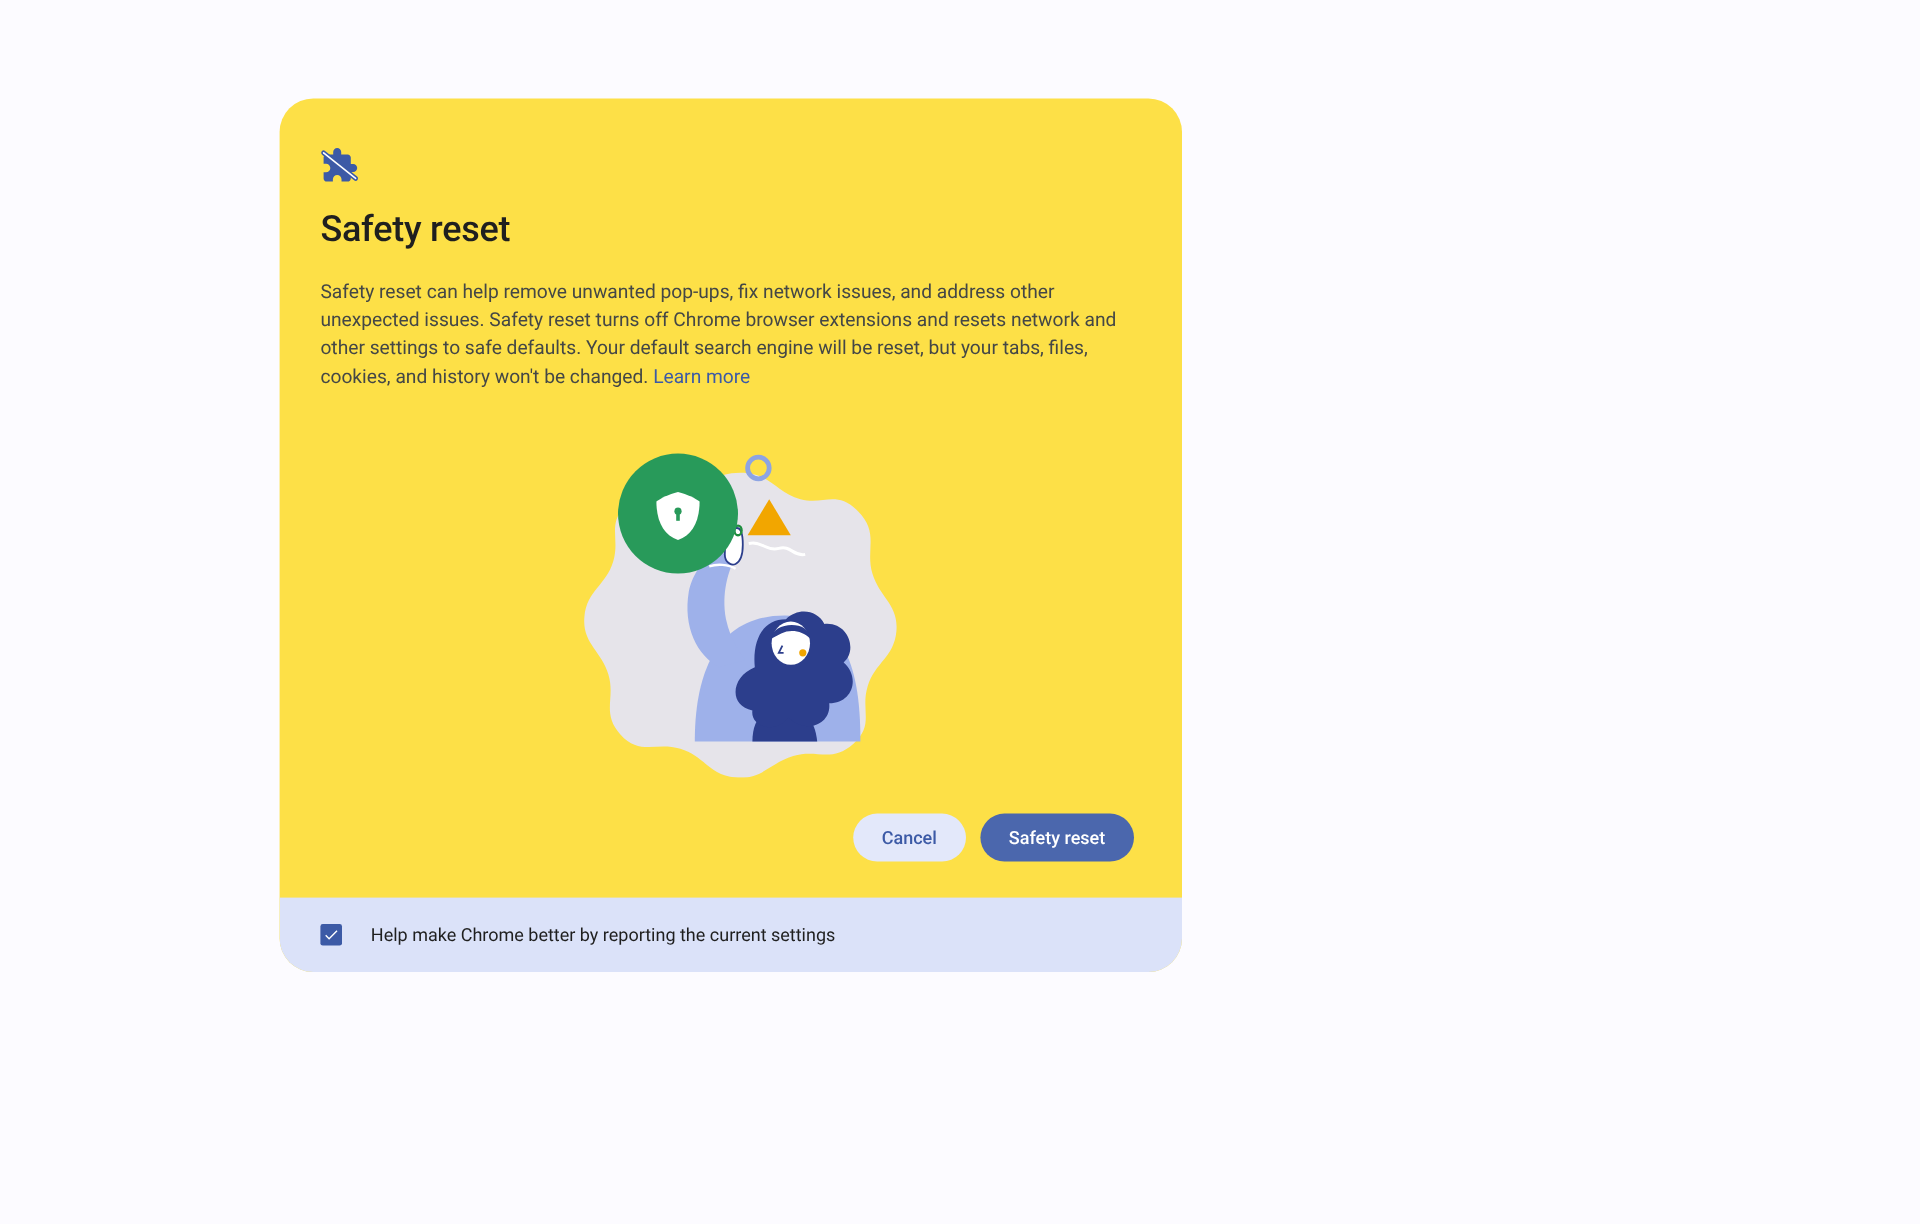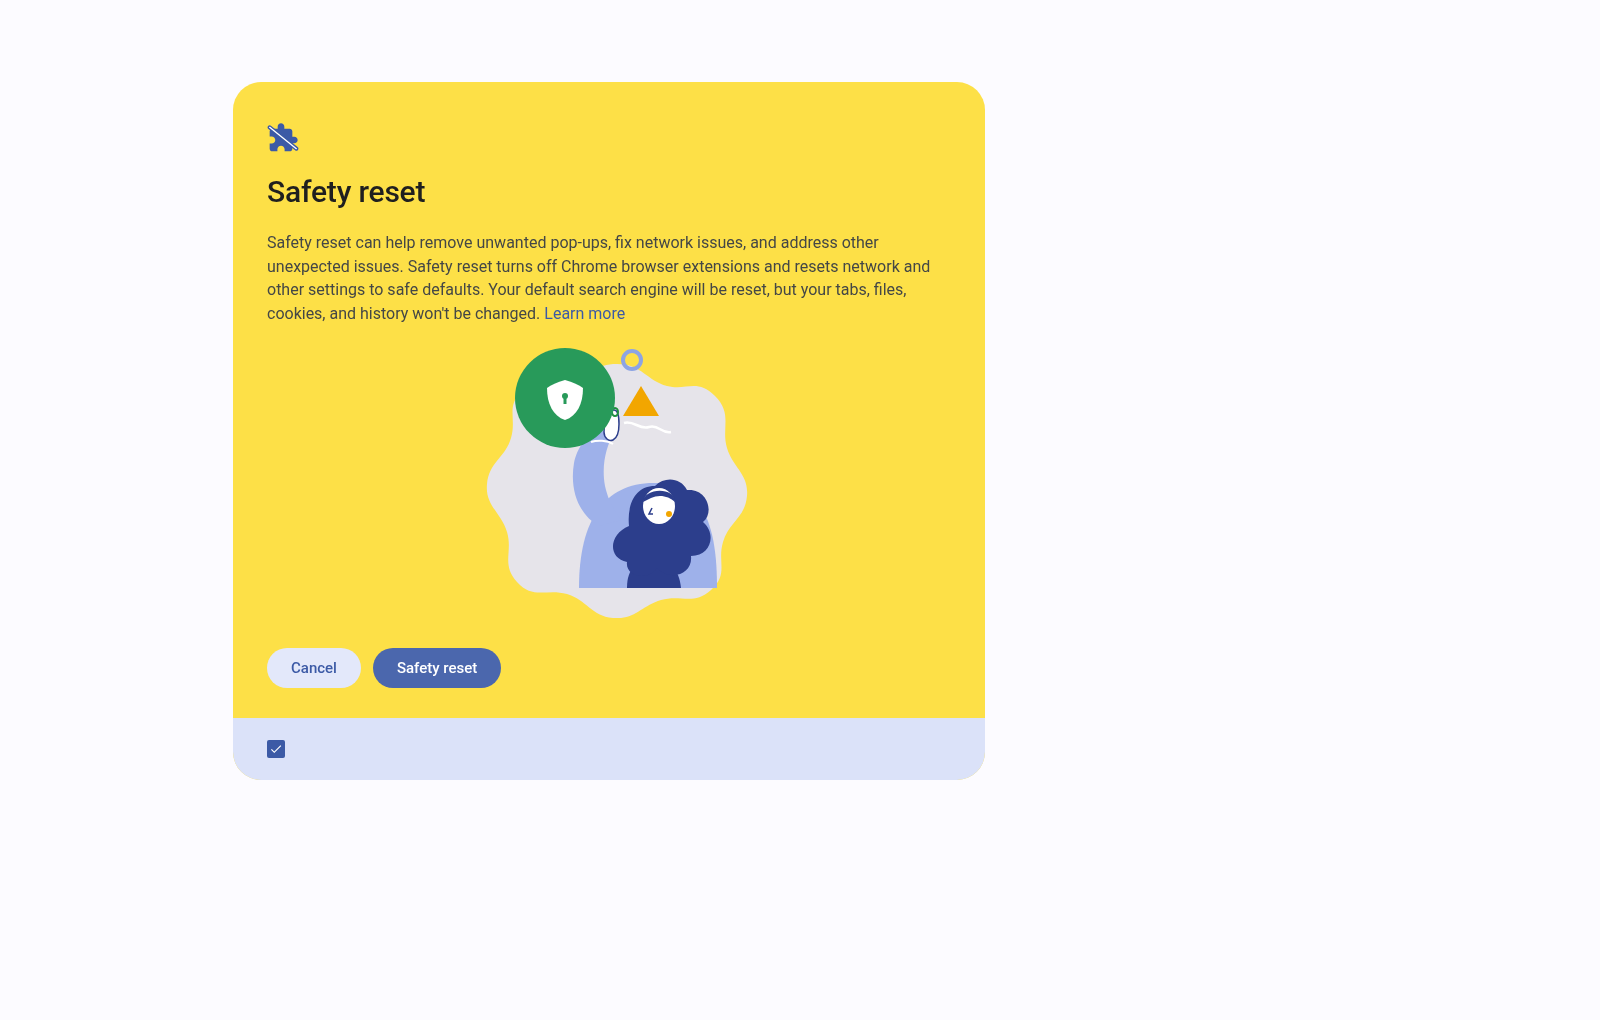--- a/index.html
+++ b/index.html
@@ -35,36 +35,37 @@
       font-size: 30px;
       font-weight: 500;
       color: #1F1F1F;
       margin-bottom: 22px;
       letter-spacing: -0.2px;
     }
     .dialog-description {
       font-size: 16px;
       line-height: 1.48;
       color: #444746;
+      margin-bottom: 30px;
       max-width: 680px;
     }
     .learn-more-link {
       color: #3C5AA6;
       text-decoration: none;
       cursor: pointer;
     }
     .illustration-container {
       display: flex;
       justify-content: center;
       align-items: center;
       padding: 12px 0 30px 0;
     }
     .button-row {
       display: flex;
-      justify-content: flex-start;
+      justify-content: flex-end;
       gap: 12px;
       padding-right: 6px;
     }
     .btn {
       border: none;
       border-radius: 22px;
       padding: 11px 24px;
       font-size: 15px;
       font-weight: 500;
       cursor: pointer;
@@ -171,14 +172,15 @@
       <button class="btn btn-primary">Safety reset</button>
     </div>
   </div>
 
   <div class="checkbox-footer">
     <div class="checkbox-box">
       <svg width="14" height="14" viewBox="0 0 24 24">
         <path fill="#FFFFFF" d="M9 16.17L4.83 12l-1.42 1.41L9 19 21 7l-1.41-1.41z"></path>
       </svg>
     </div>
+    <span class="checkbox-label">Help make Chrome better by reporting the current settings</span>
   </div>
 </div>
 
 </body></html>

